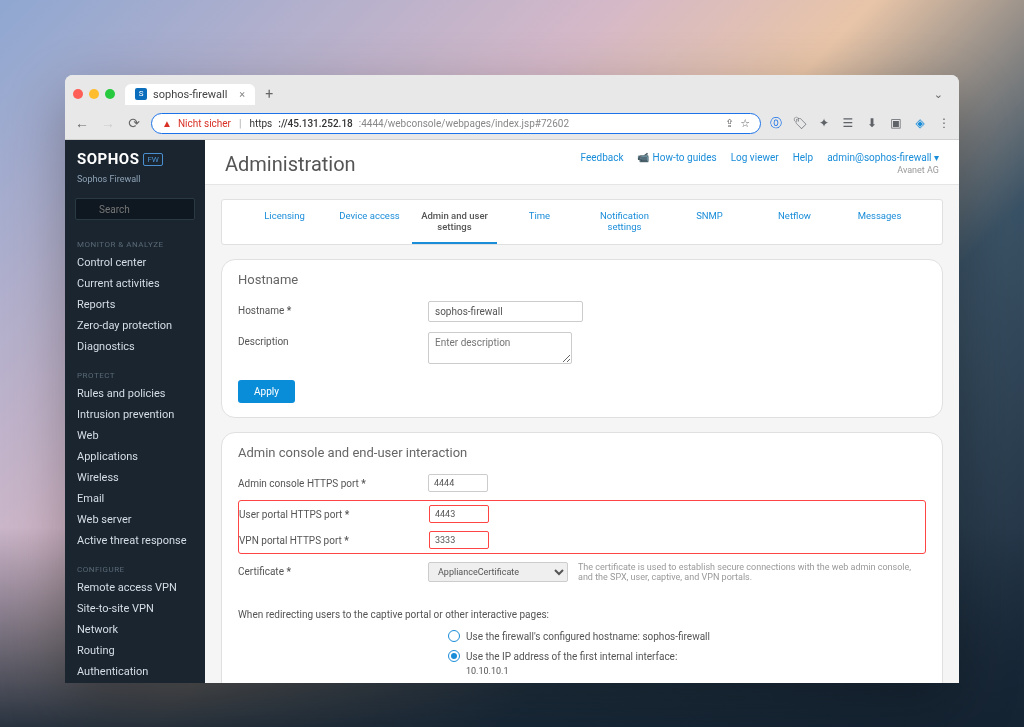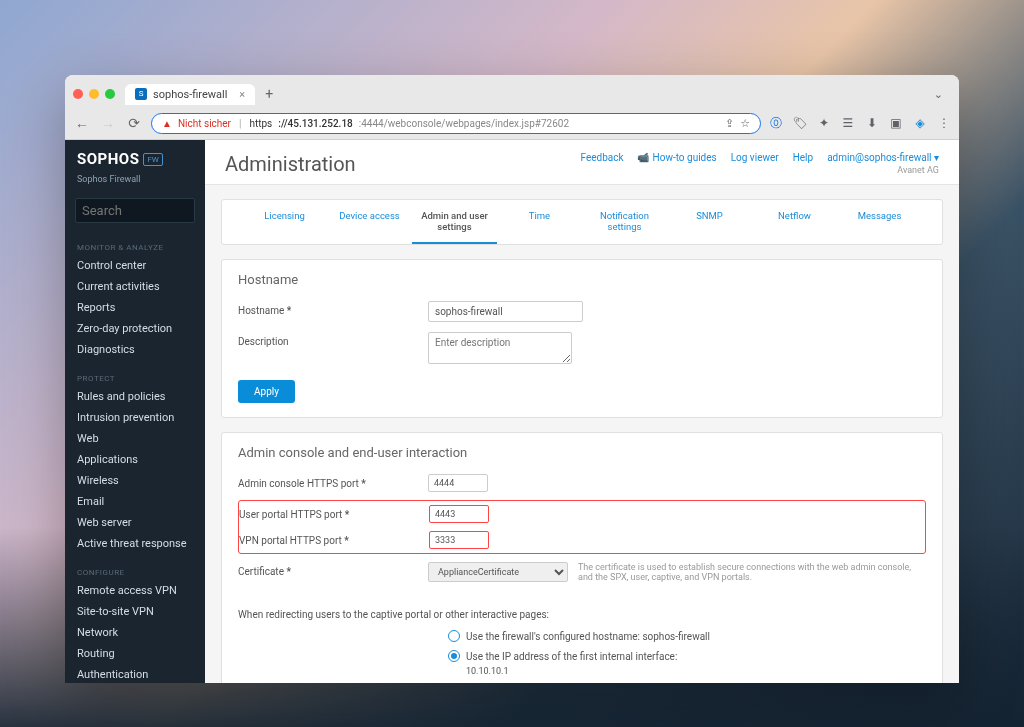--- a/index.html
+++ b/index.html
@@ -31,36 +31,36 @@
 .addr-icon { color: #666; font-size: 11px; cursor: pointer; }
 .toolbar-icons { display: flex; gap: 10px; align-items: center; }
 .tb-icon { width: 14px; height: 14px; color: #5f6368; font-size: 12px; cursor: pointer; display: flex; align-items: center; justify-content: center; }
 .content-area { flex: 1; display: flex; overflow: hidden; }
 .sidebar { width: 140px; background: #1a2530; color: #fff; font-size: 11px; overflow-y: auto; }
 .brand { padding: 10px 12px 6px; display: flex; align-items: center; gap: 4px; }
 .brand-name { font-size: 15px; font-weight: 700; letter-spacing: 0.5px; }
 .brand-badge { border: 1px solid #4a90d0; color: #4a90d0; font-size: 8px; padding: 1px 3px; border-radius: 2px; }
 .brand-sub { font-size: 9px; color: #8fa3b5; padding: 0 12px 8px; }
 .search-box { margin: 6px 10px 10px; background: #0f1820; border: 1px solid #2a3a45; border-radius: 2px; display: flex; align-items: center; padding: 4px 6px; }
-.search-input { flex: 1; background: transparent; border: none; color: #6a7a85; font-size: 13px; outline: none; }
+.search-input { flex: 1; background: transparent; border: none; color: #6a7a85; font-size: 10px; outline: none; margin-left: 17px; }
 .search-icon { color: #6a7a85; font-size: 10px; }
 .nav-section { padding: 4px 0; }
 .nav-header { color: #5a6a75; font-size: 8px; letter-spacing: 0.5px; padding: 6px 12px 3px; text-transform: uppercase; }
 .nav-item { padding: 4px 12px; color: #d5dde5; cursor: pointer; }
 .main { flex: 1; background: #f5f5f5; overflow-y: auto; }
 .page-header { background: #fff; padding: 12px 20px 8px; display: flex; align-items: flex-start; justify-content: space-between; border-bottom: 1px solid #e5e5e5; }
 .page-title { font-size: 20px; color: #555; font-weight: 400; }
 .header-links { display: flex; gap: 14px; font-size: 10px; align-items: center; }
 .header-link { color: #1a8dd9; cursor: pointer; }
 .header-user { color: #1a8dd9; cursor: pointer; }
 .header-company { color: #999; font-size: 9px; text-align: right; margin-top: 2px; }
 .tabs-row { background: #fff; margin: 14px 16px 0; border: 1px solid #e0e0e0; border-radius: 3px; display: flex; padding: 0 20px; }
 .content-tab { padding: 10px 0; font-size: 9.5px; color: #1a8dd9; cursor: pointer; flex: 1; text-align: center; }
 .content-tab.active { color: #555; border-bottom: 2px solid #1a8dd9; font-weight: 500; }
-.panel { background: #fff; margin: 14px 16px; border: 1px solid #e0e0e0; border-radius: 3px; padding: 12px 16px 14px; }
+.panel { background: #fff; margin: 14px 16px; border: 1px solid #e0e0e0; border-radius: 14px; padding: 12px 16px 14px; }
 .panel-title { font-size: 13px; color: #666; font-weight: 400; margin-bottom: 14px; }
 .form-row { display: flex; margin-bottom: 10px; align-items: flex-start; }
 .form-label { width: 190px; font-size: 10px; color: #555; padding-top: 4px; }
 .form-required::after { content: " *"; font-weight: bold; }
 .form-input { width: 155px; padding: 4px 6px; border: 1px solid #ccc; border-radius: 2px; font-size: 10px; color: #555; }
 .form-textarea { width: 144px; height: 32px; padding: 4px 6px; border: 1px solid #ccc; border-radius: 2px; font-size: 10px; color: #555; resize: both; }
 .btn-apply { background: #0a8dd9; color: #fff; border: none; padding: 6px 16px; border-radius: 3px; font-size: 10px; cursor: pointer; margin-top: 6px; }
 .port-group { border: 1.5px solid #f44; border-radius: 3px; padding: 4px 0; margin: 4px 0 8px; }
 .port-row { display: flex; align-items: flex-start; margin-bottom: 8px; }
 .port-row:last-child { margin-bottom: 0; }

